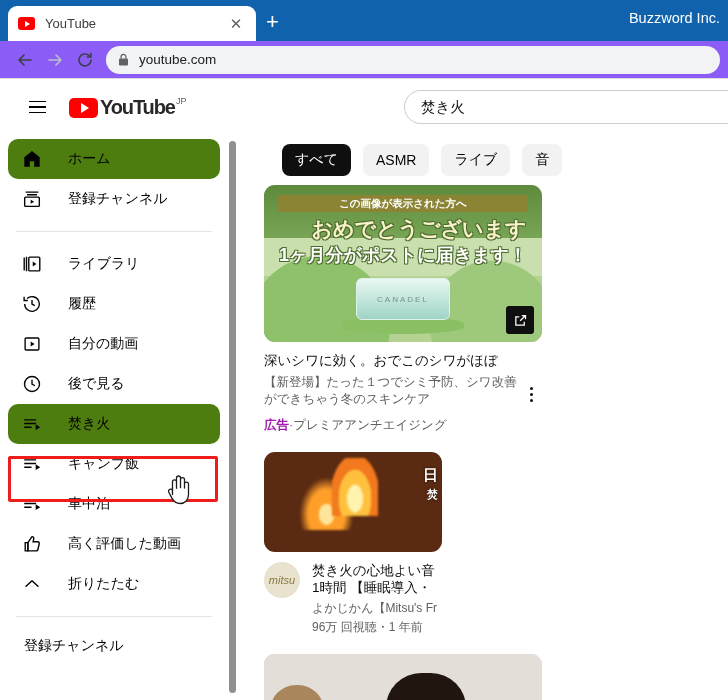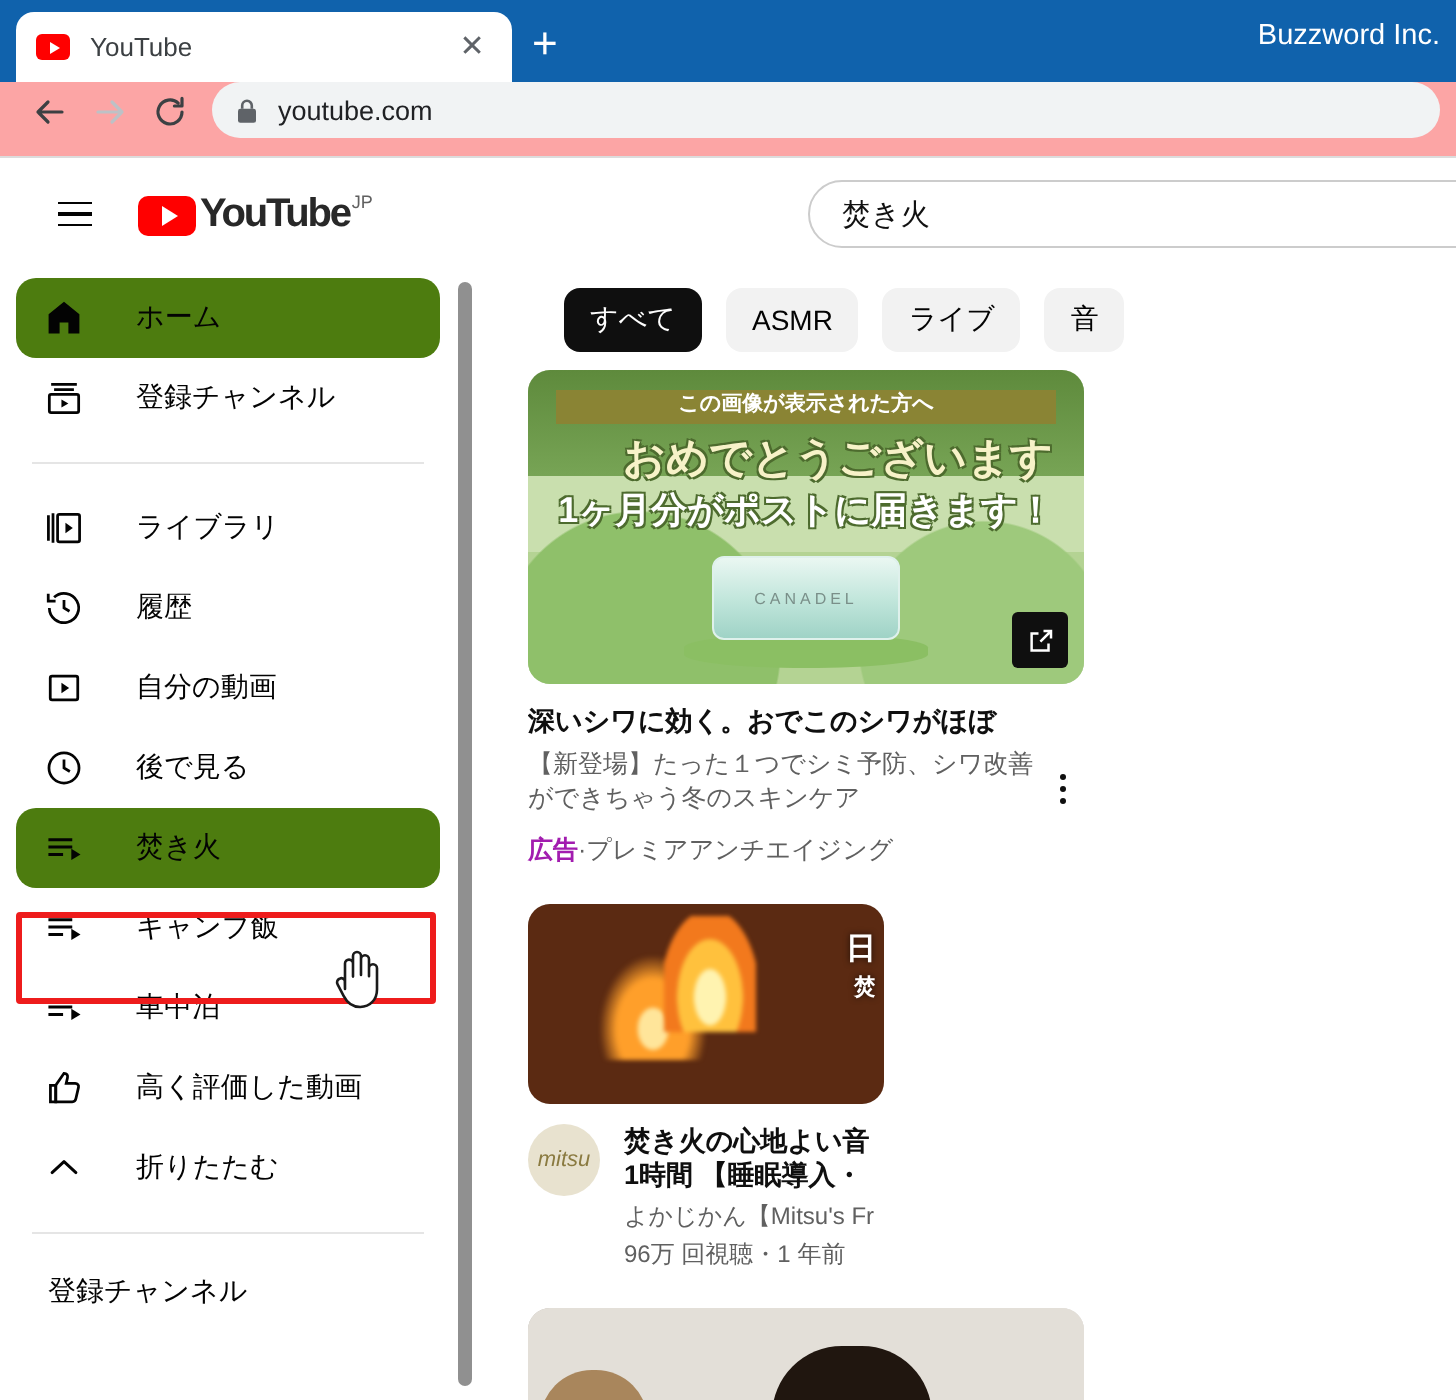--- a/index.html
+++ b/index.html
@@ -44,21 +44,21 @@
     font-size: 22px; color: #ffffff; line-height: 22px; cursor: pointer;
     font-weight: 300;
   }
   .profile-label {
     position: absolute; right: 8px; top: 10px;
     font-size: 14.5px; color: #ffffff; white-space: nowrap; cursor: pointer;
   }
 
   .browser-navbar {
     position: absolute; top: 41px; left: 0; width: 728px; height: 38px;
-    background: #fca5a5; display: flex; align-items: flex-start;
+    background: #8b5cf6; display: flex; align-items: center;
     border-bottom: 1px solid #dcdcdc;
   }
   .nav-btn {
     width: 30px; height: 30px; display: flex; align-items: center;
     justify-content: center; cursor: pointer; flex: 0 0 auto;
   }
   .nav-btn svg { display: block; }
   .omnibox {
     flex: 1 1 auto; height: 28px; background: #f1f3f4; border-radius: 14px;
     display: flex; align-items: center; padding: 0 12px; margin: 0 8px 0 6px;
@@ -174,21 +174,21 @@
       radial-gradient(circle at 82% 88%, #9ec97c 0 62px, transparent 63px),
       linear-gradient(#c9dfae 0 58%, #b4d393 58% 100%);
     position: relative;
   }
   .ad-dark-top {
     position: absolute; top: 0; left: 0; width: 100%; height: 34%;
     background: linear-gradient(#5e8a3c, #77a455);
   }
   .ad-band {
     position: absolute; top: 10px; left: 14px; right: 14px; height: 17px;
-    background: #8a8434; display: flex; justify-content: center;
+    background: #8a8434; display: flex; align-items: center; justify-content: center;
   }
   .ad-band-text { font-size: 10.5px; color: #ffffff; font-weight: bold; }
   .ad-line1 {
     position: absolute; top: 30px; left: 0; width: 100%; text-align: center;
     font-size: 21px; font-weight: bold; color: #f7f2c8;
     text-shadow: 1px 1px 0 #4d6b2e, -1px 1px 0 #4d6b2e, 1px -1px 0 #4d6b2e, -1px -1px 0 #4d6b2e;
     padding-left: 32px;
   }
   .ad-line2 {
     position: absolute; top: 58px; left: 0; width: 100%; text-align: center;
@@ -263,21 +263,21 @@
   .meta-row { display: flex; margin-top: 10px; }
   .meta-row.noavatar { padding-left: 0; }
   .avatar {
     width: 36px; height: 36px; border-radius: 50%; flex: 0 0 auto;
     margin-right: 12px; background: #e8e2cf;
     display: flex; align-items: center; justify-content: center;
     font-size: 11px; color: #8a7a40; font-style: italic; overflow: hidden;
   }
   .meta-text { flex: 1 1 auto; min-width: 0; }
   .video-title {
-    font-size: 13.5px; line-height: 1.32; color: #0f0f0f; font-weight: 700;
+    font-size: 13.5px; line-height: 1.32; color: #0f0f0f; font-weight: 400;
     max-height: 38px; overflow: hidden; cursor: pointer;
   }
   .video-sub {
     font-size: 12px; color: #606060; margin-top: 3px; white-space: nowrap;
     overflow: hidden;
   }
   .video-sub2 { font-size: 12px; color: #606060; margin-top: 2px; white-space: nowrap; }
 
   .ad-desc { font-size: 12.5px; color: #606060; line-height: 1.35; margin-top: 4px; }
   .ad-tag { font-size: 12.5px; color: #606060; margin-top: 9px; }

